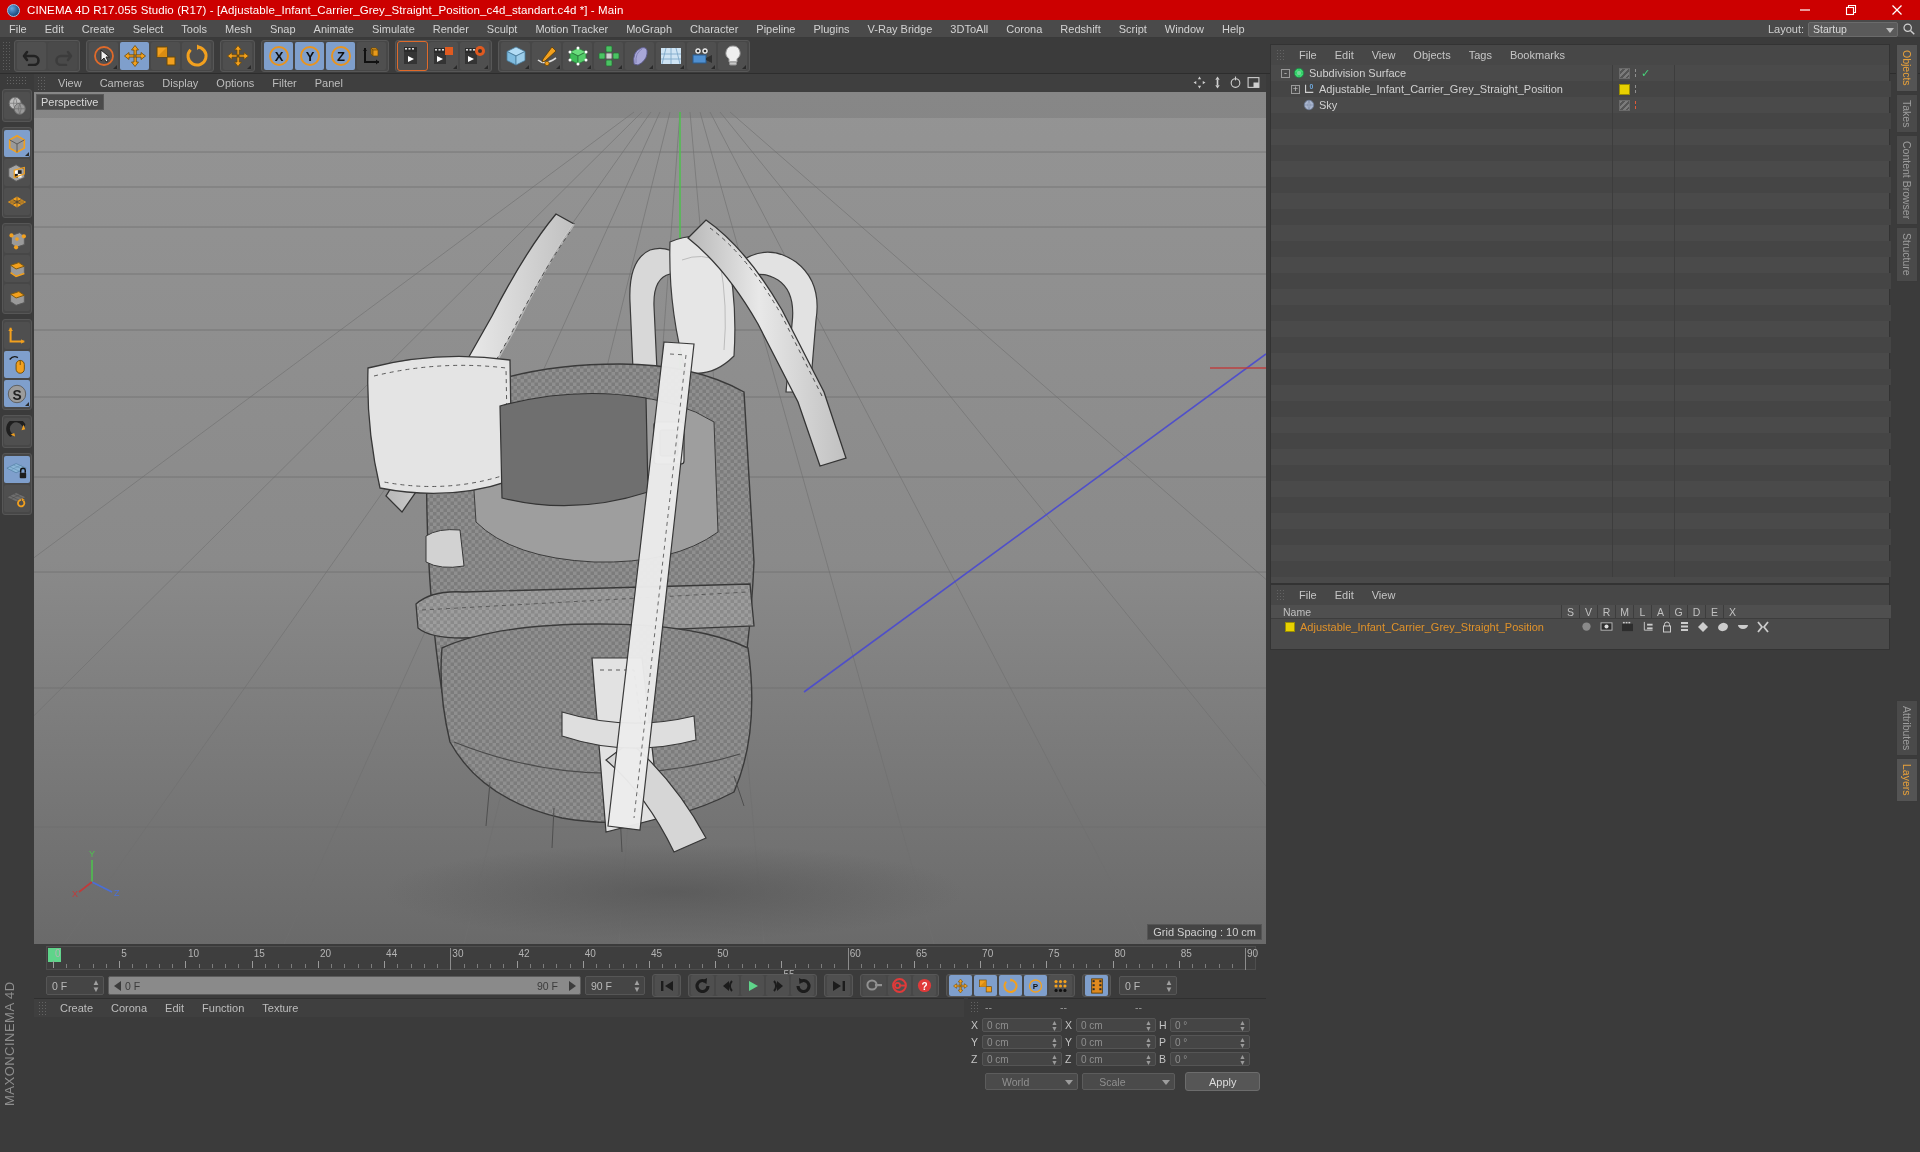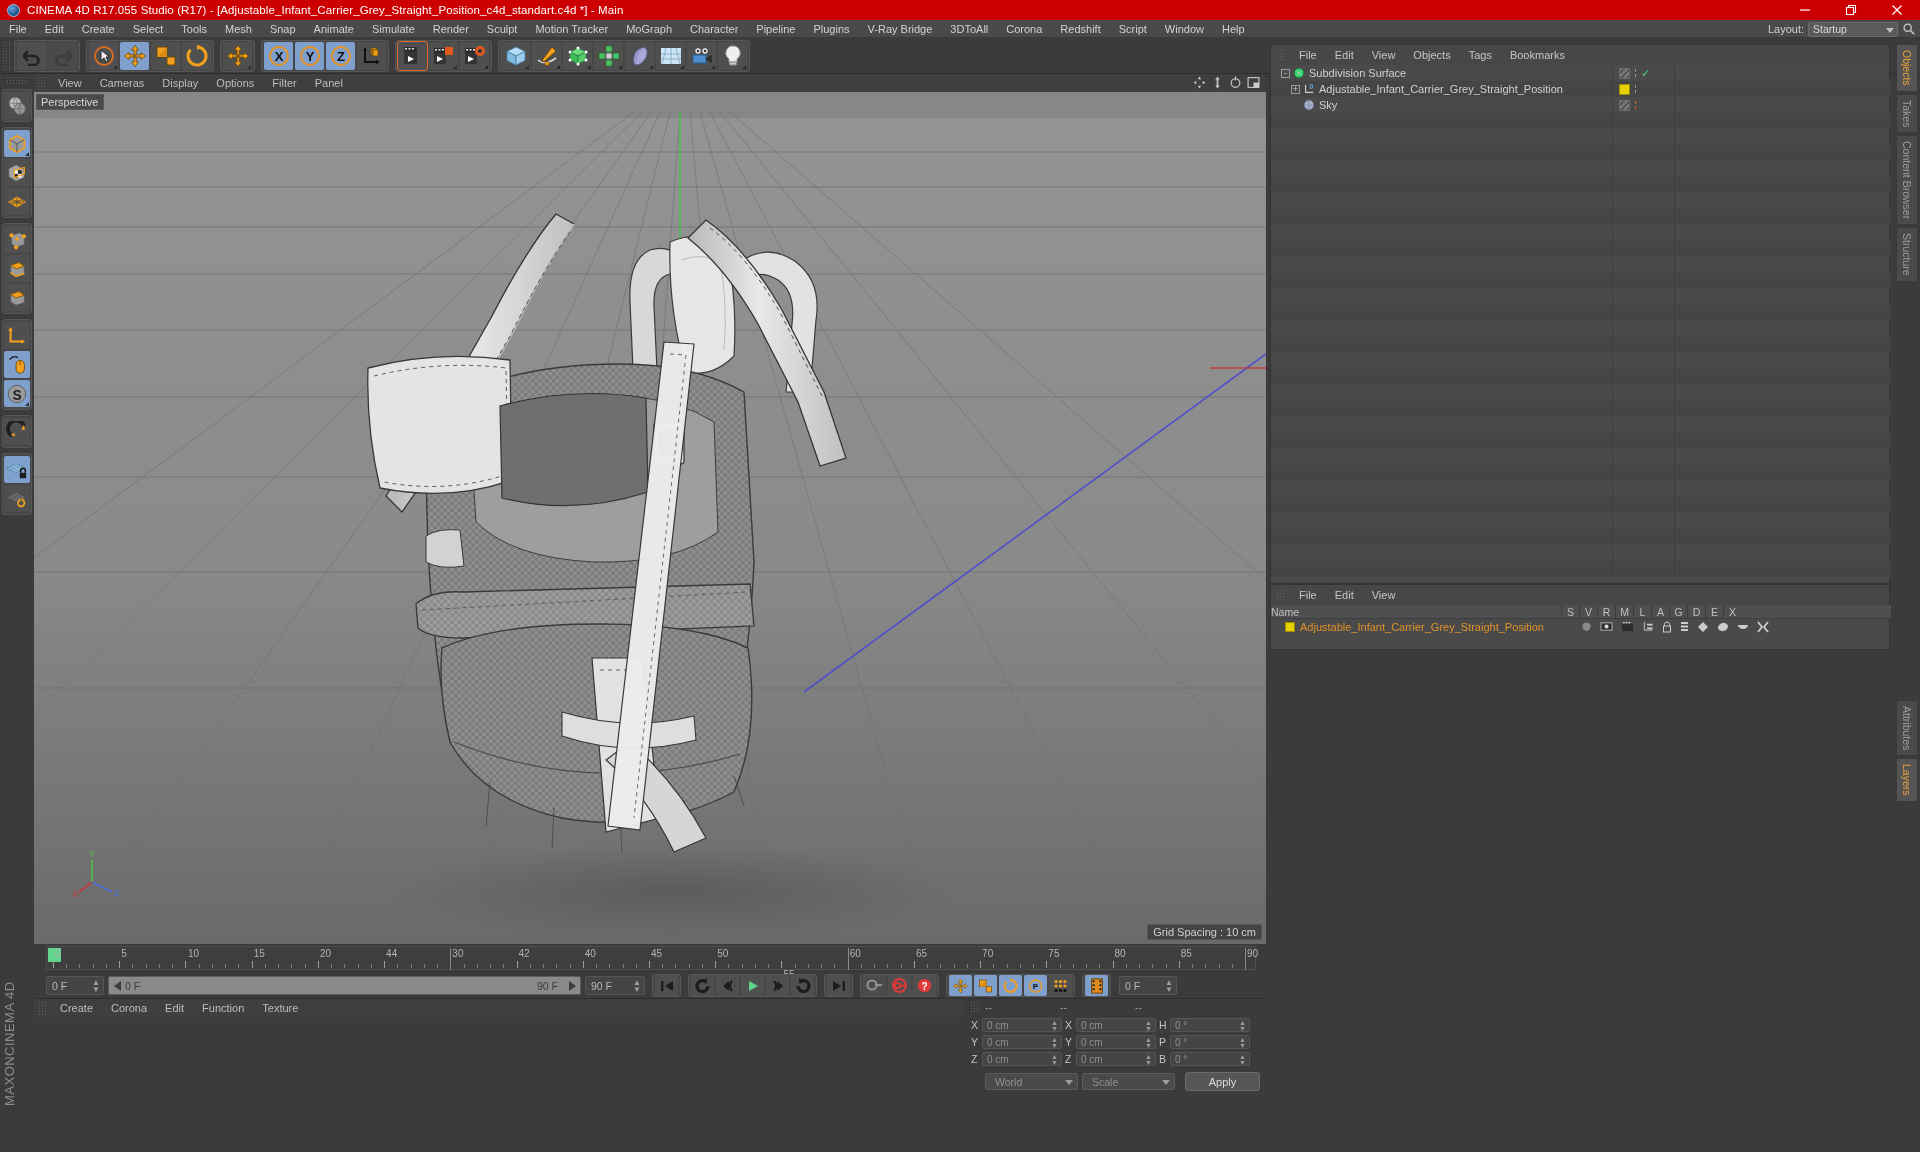--- a/index.html
+++ b/index.html
@@ -245,21 +245,21 @@
     font-size:10px; color:#8f8f8f; display:flex; align-items:center;
     padding-left:4px; position:relative; margin-right:3px;
   }
   .cfield .spin {
     position:absolute; right:3px; top:1px; font-size:7px; color:#9a9a9a; line-height:6px;
   }
   .coord-bottom { display:flex; align-items:center; gap:4px; padding:4px 3px 0 14px; }
   .combo {
     width:101px; height:17px; background:#4a4a4a; border:1px solid #5c5c5c;
     border-radius:2px; font-size:10.5px; color:#909090; display:flex;
-    align-items:center; padding-left:9px; position:relative;
+    align-items:center; padding-left:16px; position:relative;
   }
   .combo .caret {
     position:absolute; right:4px; top:6px;
     border-left:4px solid transparent; border-right:4px solid transparent;
     border-top:5px solid #9d9d9d;
   }
   .applybtn {
     width:82px; height:19px; background:#565656; border:1px solid #6c6c6c;
     border-radius:3px; font-size:11px; color:#dcdcdc; display:flex;
     align-items:center; justify-content:center; margin-left:6px;
@@ -312,21 +312,21 @@
   
   .laymgr {
     position:absolute; left:1270px; top:584px; width:620px; height:66px;
     background:#4a4a4a; border:1px solid #333;
   }
   .lay-hdr {
     position:absolute; left:0; top:20px; width:620px; height:14px;
     background:#4f4f4f; display:flex; align-items:center; font-size:10.5px; color:#c0c0c0;
     border-bottom:1px solid #3d3d3d;
   }
-  .lay-hdr .nm { width:290px; padding-left:0; }
+  .lay-hdr .nm { width:290px; padding-left:12px; }
   .lay-hdr .c {
     width:18px; text-align:center; border-left:1px solid #3d3d3d; height:14px; line-height:14px;
   }
   .lay-row {
     position:absolute; left:0; top:34px; width:620px; height:15px;
     display:flex; align-items:center; font-size:11px; color:#e0922a;
   }
   .lay-row .sq { width:10px; height:10px; background:#e8d100; border:1px solid #9a8d00; margin:0 5px 0 14px;}
 
   

